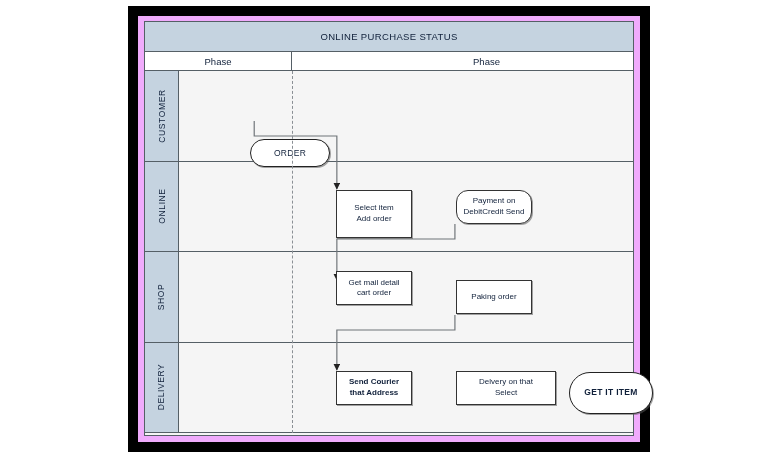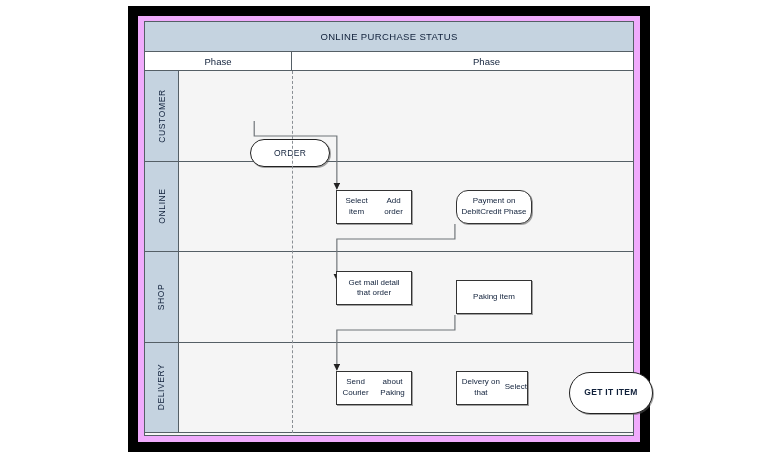--- a/index.html
+++ b/index.html
@@ -193,56 +193,56 @@
               <span>ORDER</span>
             </div>
           </div>
         </div>
 
         <div class="lane">
           <div class="lane-label">
             <span>ONLINE</span>
           </div>
           <div class="lane-body">
-            <div class="node" style="left:157px; top:28px; width:76px; height:34px; flex-direction:row;">
+            <div class="node" style="left:157px; top:28px; width:76px; height:48px; flex-direction:column;">
               <span>Select item</span>
               <span>Add order</span>
             </div>
             <div class="node" style="left:277px; top:28px; width:76px; height:34px; flex-direction:column;border-radius:12px;">
               <span>Payment on</span>
-              <span>DebitCredit Phase</span>
+              <span>DebitCredit Send</span>
             </div>
           </div>
         </div>
 
         <div class="lane">
           <div class="lane-label">
             <span>SHOP</span>
           </div>
           <div class="lane-body">
             <div class="node" style="left:157px; top:19px; width:76px; height:34px; flex-direction:column;">
               <span>Get mail detail</span>
-              <span>that order</span>
+              <span>cart order</span>
             </div>
             <div class="node" style="left:277px; top:28px; width:76px; height:34px;">
-              <span>Paking item</span>
+              <span>Paking order</span>
             </div>
           </div>
         </div>
 
         <div class="lane">
           <div class="lane-label">
             <span>DELIVERY</span>
           </div>
           <div class="lane-body">
-            <div class="node" style="left:157px; top:28px; width:76px; height:34px; ">
+            <div class="node" style="left:157px; top:28px; width:76px; height:34px; flex-direction:column;font-weight:bold;">
               <span>Send Courier</span>
-              <span>about Paking</span>
-            </div>
-            <div class="node" style="left:277px; top:28px; width:72px; height:34px; flex-direction:row;">
+              <span>that Address</span>
+            </div>
+            <div class="node" style="left:277px; top:28px; width:100px; height:34px; flex-direction:column;">
               <span>Delvery on that</span>
               <span>Select</span>
             </div>
             <div class="node terminal" style="left:390px; top:29px; width:84px; height:42px;font-weight:bold;">
               <span>GET IT ITEM</span>
             </div>
           </div>
         </div>
 
         <div id="phase-divider"></div>

